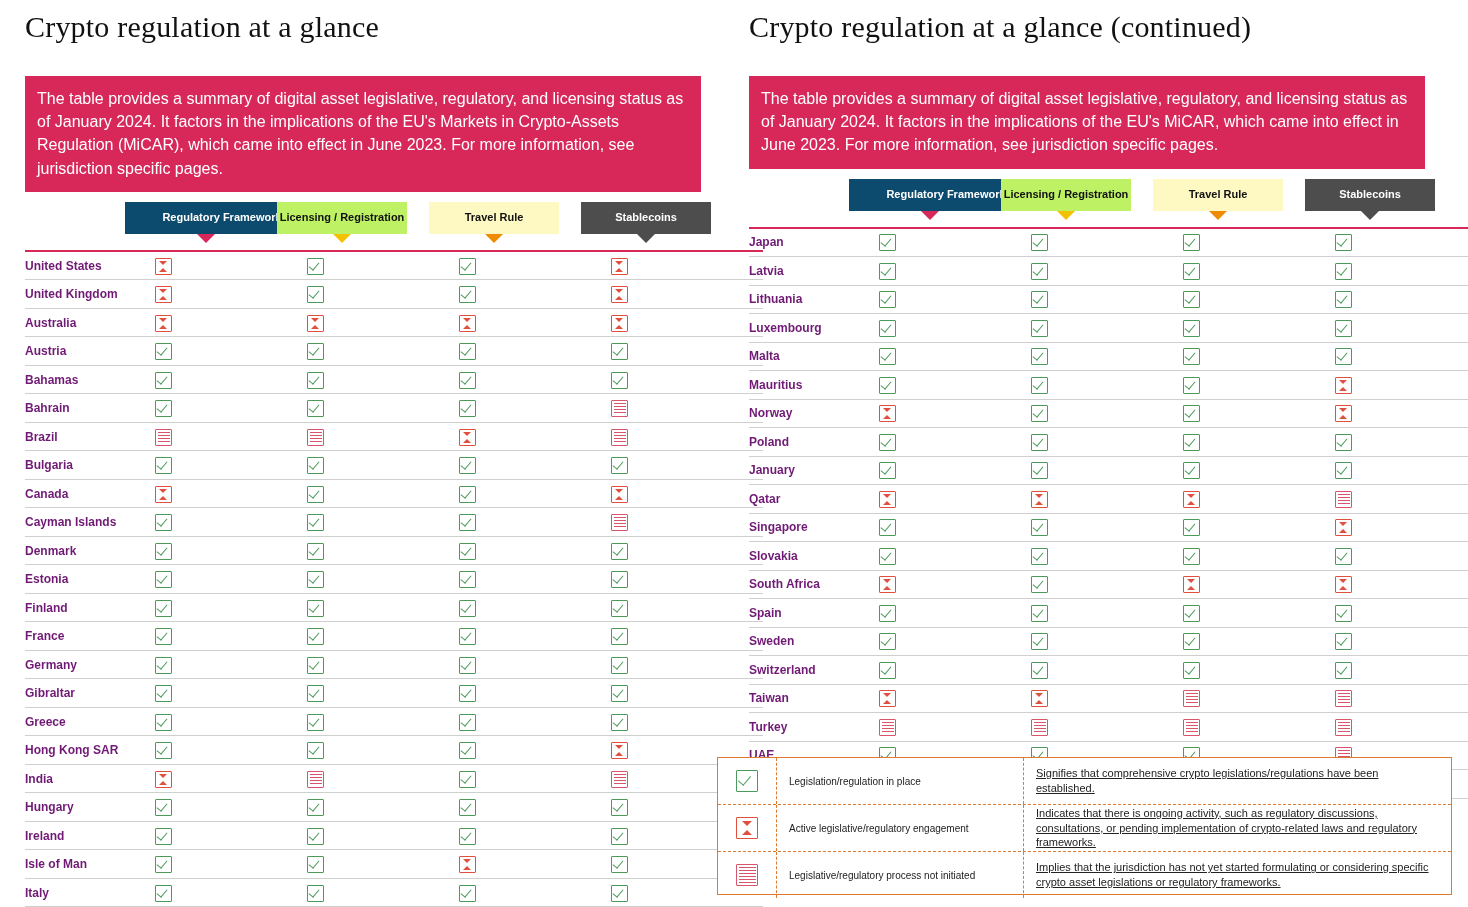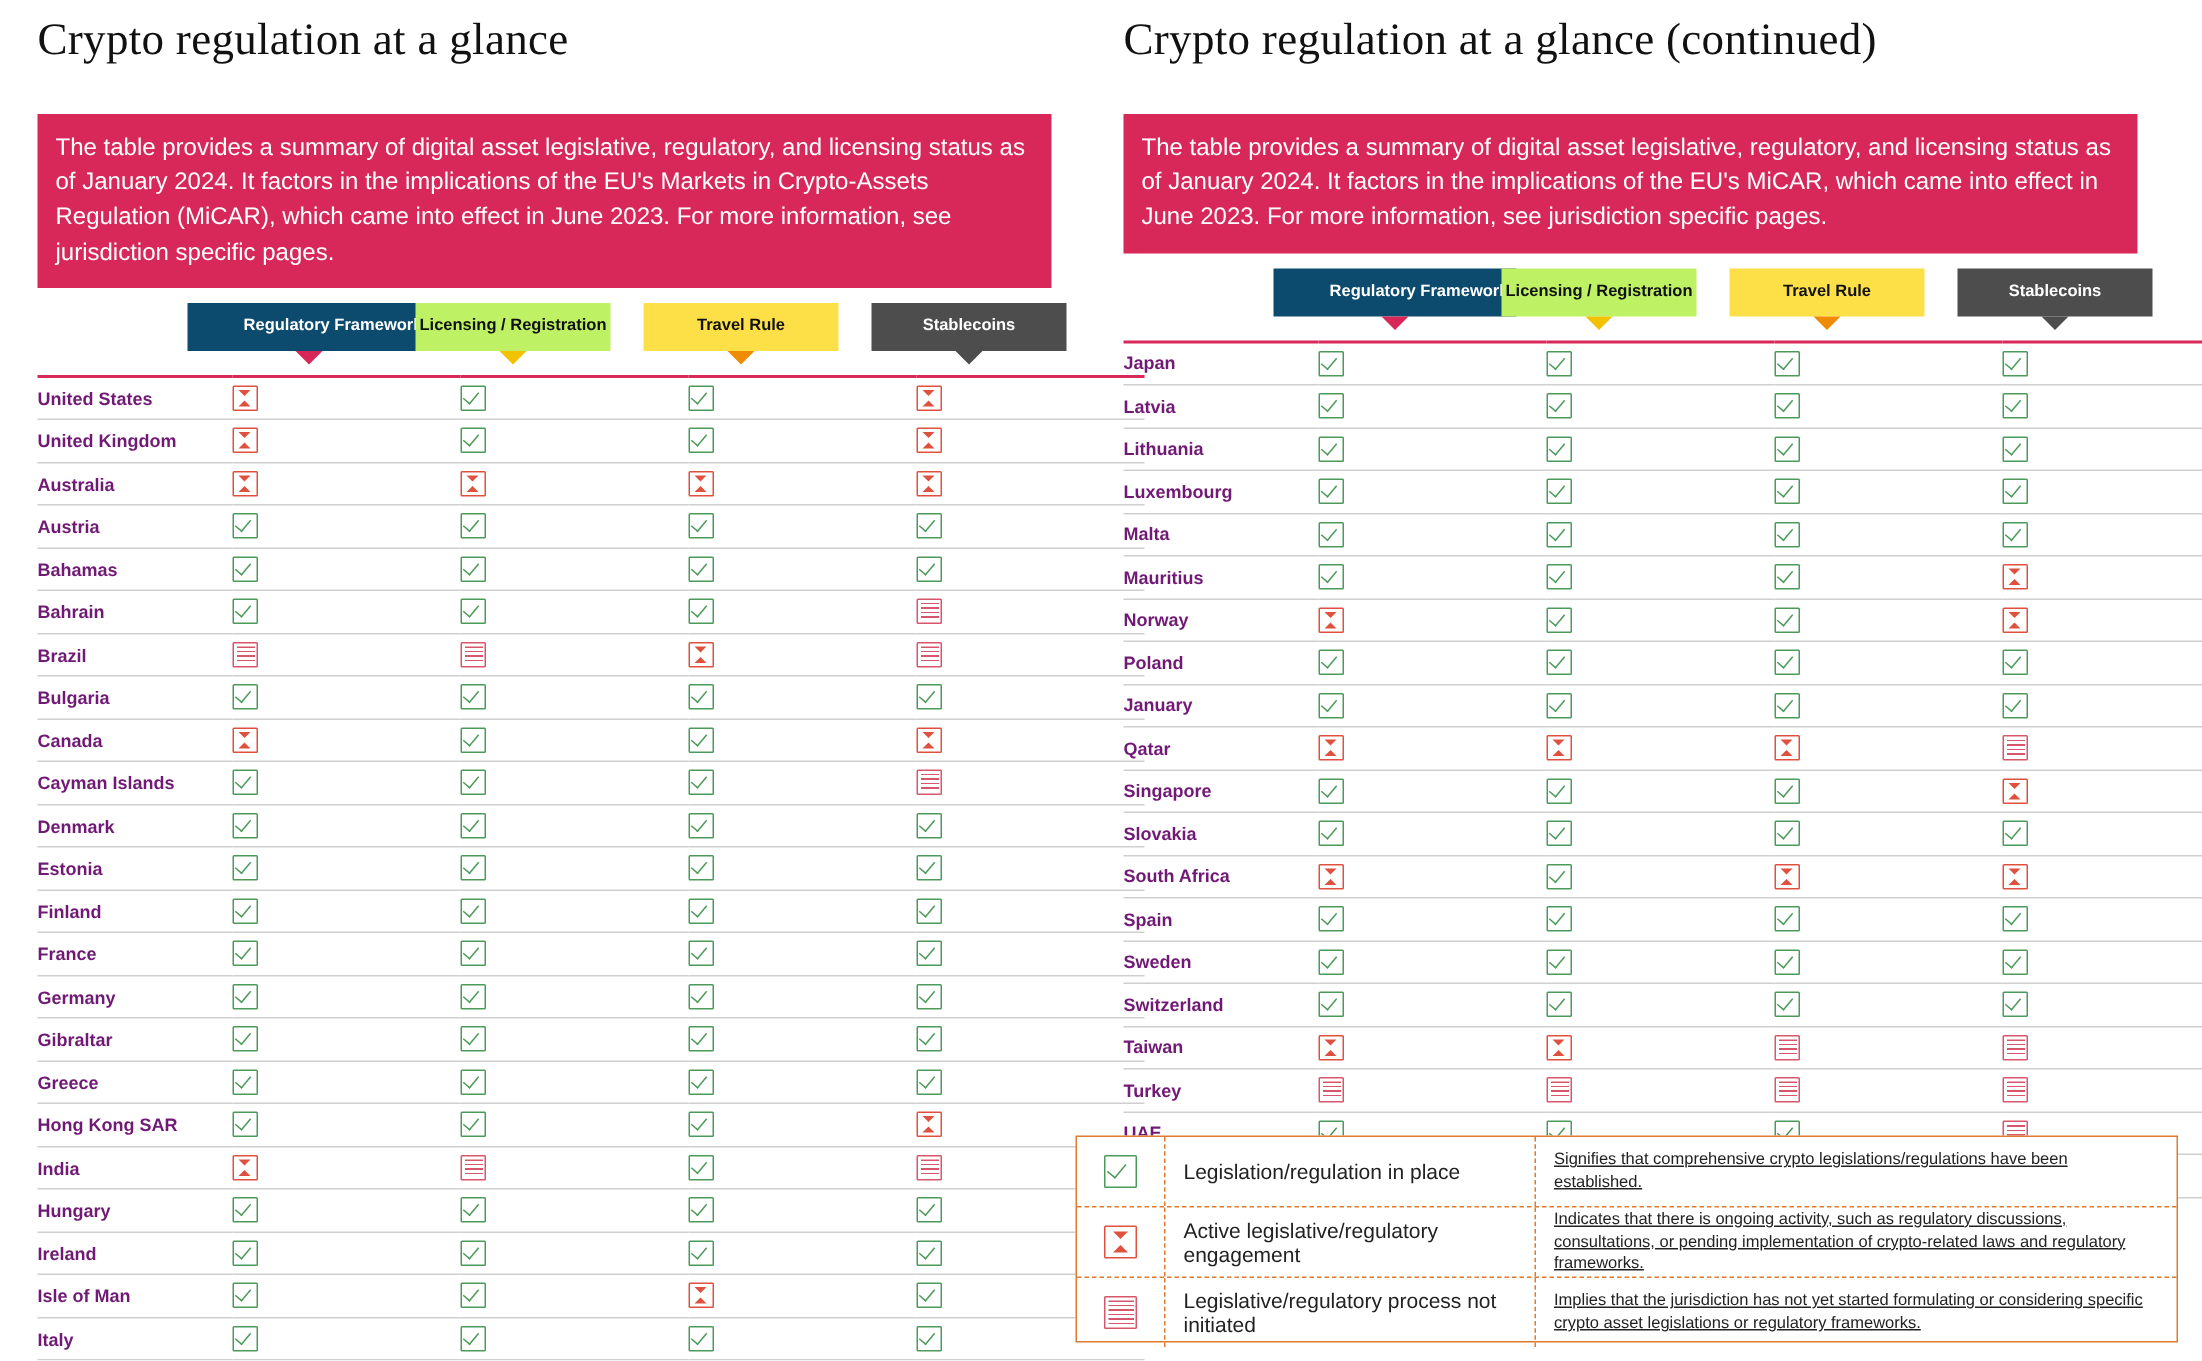--- a/index.html
+++ b/index.html
@@ -49,21 +49,21 @@
   .col-head .lbl{display:block;}
   .col-head:after{
     content:"";
     position:absolute;left:50%;top:32px;margin-left:-9px;
     border-left:9px solid transparent;
     border-right:9px solid transparent;
     border-top:9px solid currentColor;
   }
   .ch0{left:100px;background:#0c4a6e;color:#d8285a;padding-left:32px;}
   .ch1{left:252px;background:#bef264;color:#f2c200;}
-  .ch2{left:404px;background:#fde047;color:#ef8b00;}
+  .ch2{left:404px;background:#fef9c3;color:#ef8b00;}
   .ch3{left:556px;background:#4d4d4d;color:#4d4d4d;}
   .col-head .lbl{color:#ffffff;}
   .ch1 .lbl{color:#111;}
   .ch2 .lbl{color:#111;}
 
   table.grid{border-collapse:collapse;width:692px;table-layout:fixed;margin-top:2px;}
   table.grid td{height:27.5px;vertical-align:middle;padding:0;}
   table.grid tr{border-bottom:1px solid #cfcfcf;}
   table.grid tr:first-child{border-top:2px solid #d8285a;}
   td.jur{
@@ -118,21 +118,21 @@
     border-right:1px dashed #e07a2e;
   }
   .lg-ico .ico{width:20px;height:20px;}
   .lg-ico .ico.check:before{left:4px;top:2px;width:6px;height:11px;}
   .lg-ico .ico.hourglass:before{left:4.5px;top:3px;border-left-width:5.5px;border-right-width:5.5px;border-top-width:5.5px;}
   .lg-ico .ico.hourglass:after{left:4.5px;bottom:3px;border-left-width:5.5px;border-right-width:5.5px;border-bottom-width:5.5px;}
   .lg-label{
     width:247px;
     display:flex;align-items:center;
     padding:0 12px;
-    font-size:14px;color:#222;
+    font-size:10px;color:#222;
     border-right:1px dashed #e07a2e;
     box-sizing:border-box;
   }
   .lg-desc{
     flex:1;display:flex;align-items:center;
     padding:0 12px;
     font-size:11px;color:#222;line-height:1.35;
     box-sizing:border-box;
     text-decoration:underline;
   }

